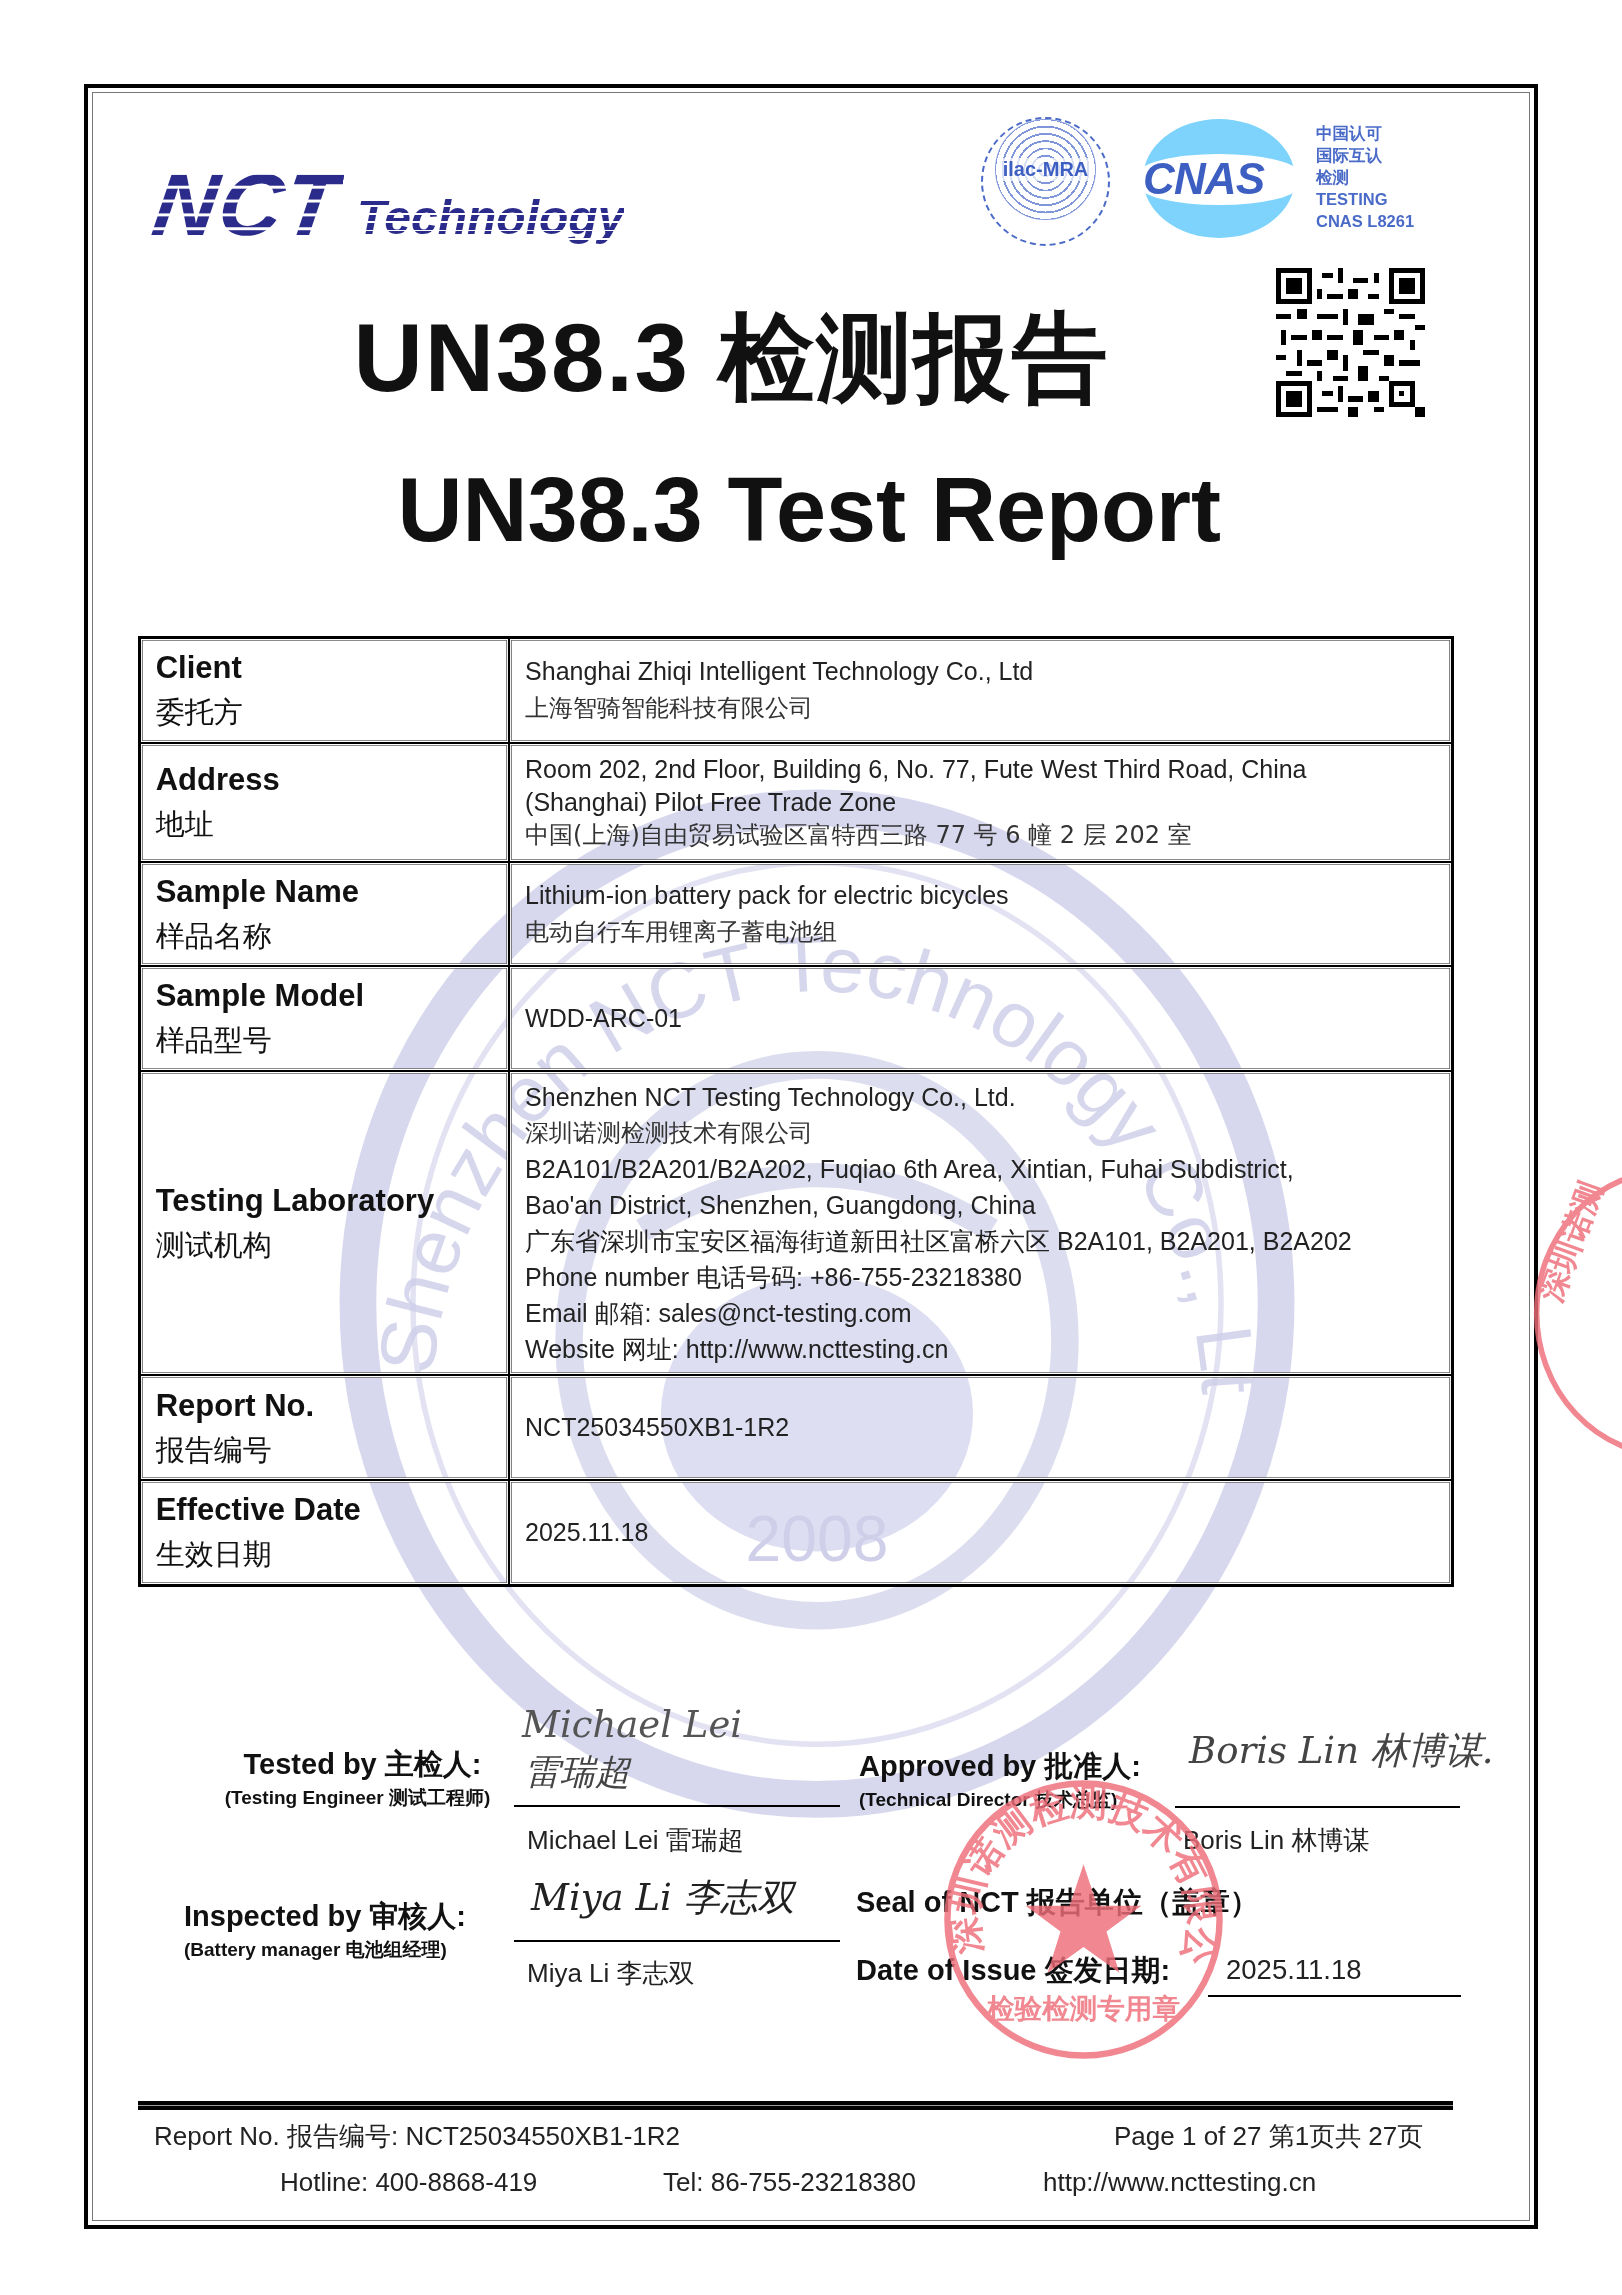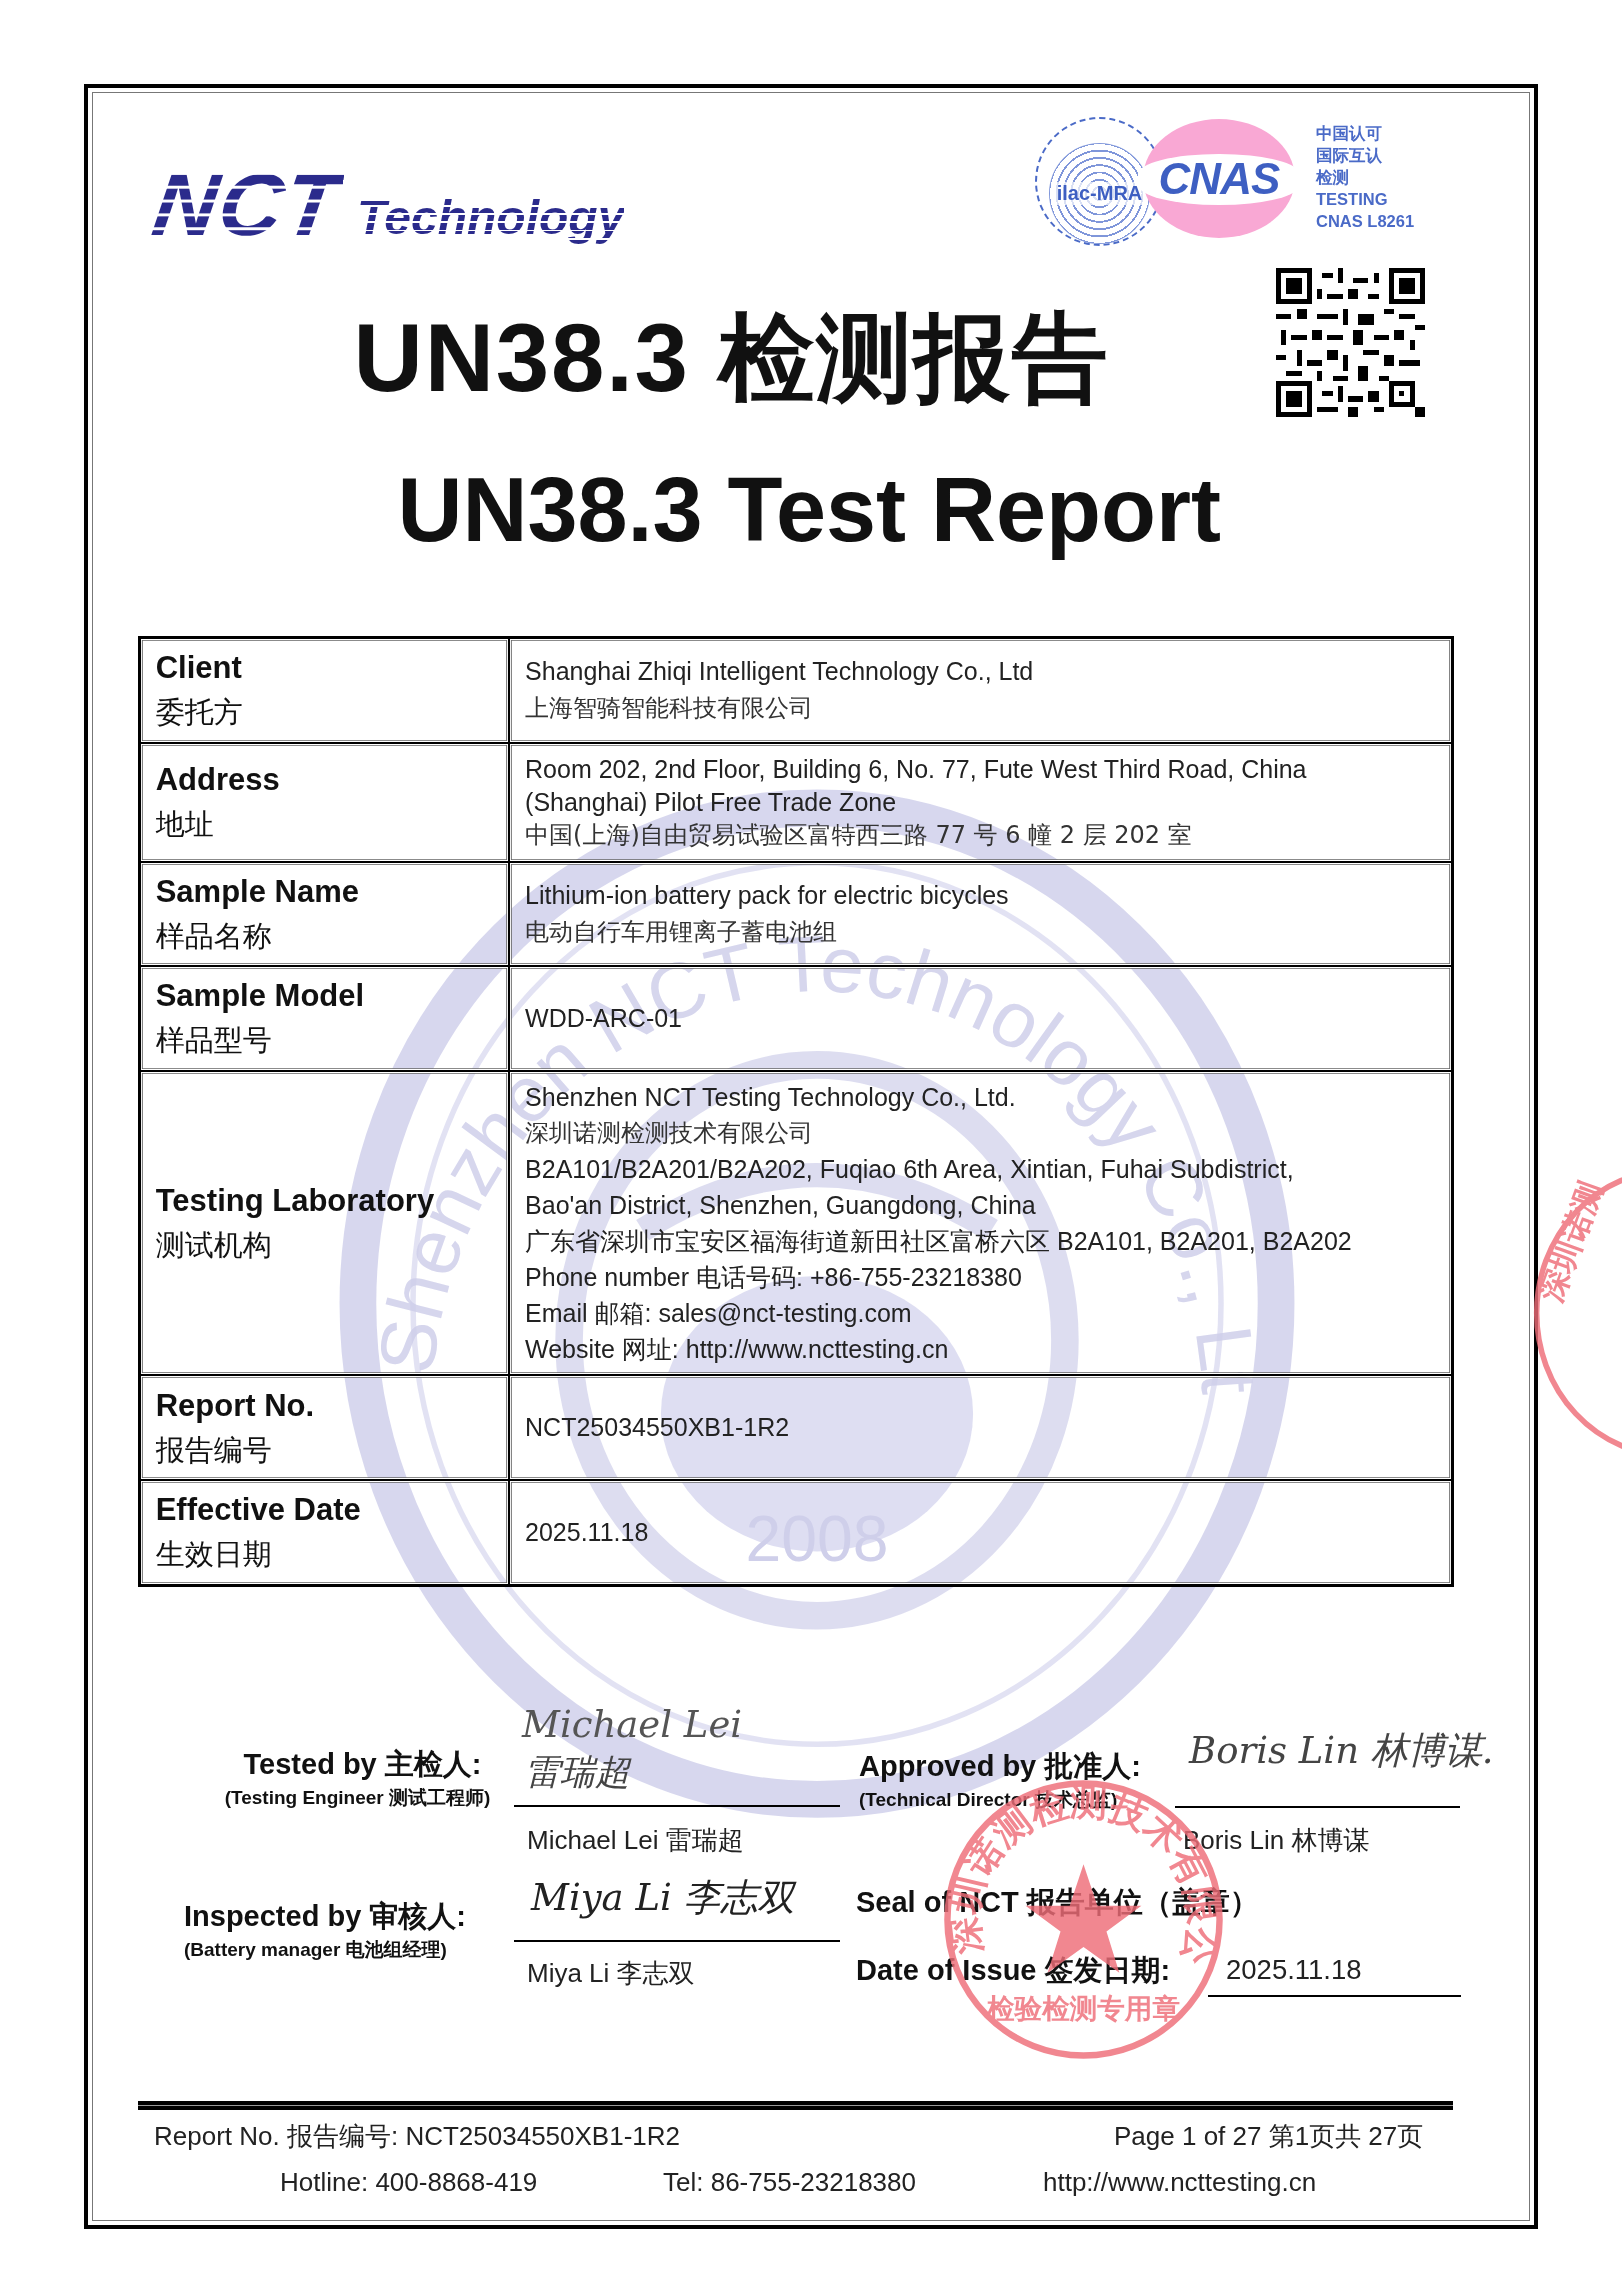--- a/index.html
+++ b/index.html
@@ -17,28 +17,28 @@
               font-size: 88px; color: #2b2b8c; letter-spacing: 1.8px; line-height: 1;
               background: repeating-linear-gradient(180deg, #2b2b8c 0 11px, #fff 11px 13.8px);
               -webkit-background-clip: text; background-clip: text; -webkit-text-fill-color: transparent;
               transform: skewX(-8deg); }
   .logo-tech { font-family: "Liberation Sans", sans-serif; font-weight: bold; font-style: italic;
                font-size: 48px; color: #2b2b8c; margin-left: 16.5px; margin-bottom: 3.7px;
                background: repeating-linear-gradient(180deg, #2b2b8c 0 6.4px, #fff 6.4px 8.3px);
                -webkit-background-clip: text; background-clip: text; -webkit-text-fill-color: transparent; }
 
   
-  .ilac { position: absolute; left: 1035px; top: 117px; width: 129px; height: 129px; border-radius: 50%;
-          border: 2.8px dashed #4a6ac7; box-sizing: border-box; display: flex; align-items: flex-end; justify-content: center; }
+  .ilac { position: absolute; left: 981px; top: 117px; width: 129px; height: 129px; border-radius: 50%;
+          border: 2.8px dashed #4a6ac7; box-sizing: border-box; display: flex; align-items: flex-start; justify-content: center; }
   .ilac-inner { width: 101px; height: 101px; border-radius: 50%;
                 background: repeating-radial-gradient(circle, #fff 0 5.5px, #7f96da 5.5px 7.3px);
                 display: flex; align-items: center; justify-content: center; }
   .ilac-text { font-size: 20px; font-weight: bold; color: #3e5fc2; background: rgba(255,255,255,0.7); padding: 0 1.8px; }
   .cnas { position: absolute; left: 1143px; top: 119px; width: 152px; height: 119px; border-radius: 50%;
-          background: #f9a8d4; display: flex; align-items: center; justify-content: center; }
+          background: #7dd3fc; display: flex; align-items: center; justify-content: flex-start; }
   .cnas-band { position: absolute; left: -4.6px; right: -4.6px; top: 35px; height: 51px; background: #fff;
                border-radius: 50%/40%; }
   .cnas-text { position: relative; font-size: 44px; font-weight: bold; font-style: italic; color: #3e5fc2; letter-spacing: -0.9px; }
   .cnas-side { position: absolute; left: 1316px; top: 122px; font-size: 16.5px; font-weight: bold; color: #4a6ac7; line-height: 22px; }
 
   .qr { position: absolute; left: 1276px; top: 268px; width: 149px; height: 149px; }
 
   .title-cn { position: absolute; left: 0; width: 1573px; top: 303px; text-align: center; font-size: 96px;
               font-weight: bold; line-height: 110px; padding-right: 110px; box-sizing: border-box; letter-spacing: 1.8px; }
   .title-en { position: absolute; left: 0; width: 1600px; top: 455px; text-align: center; font-size: 90px;

